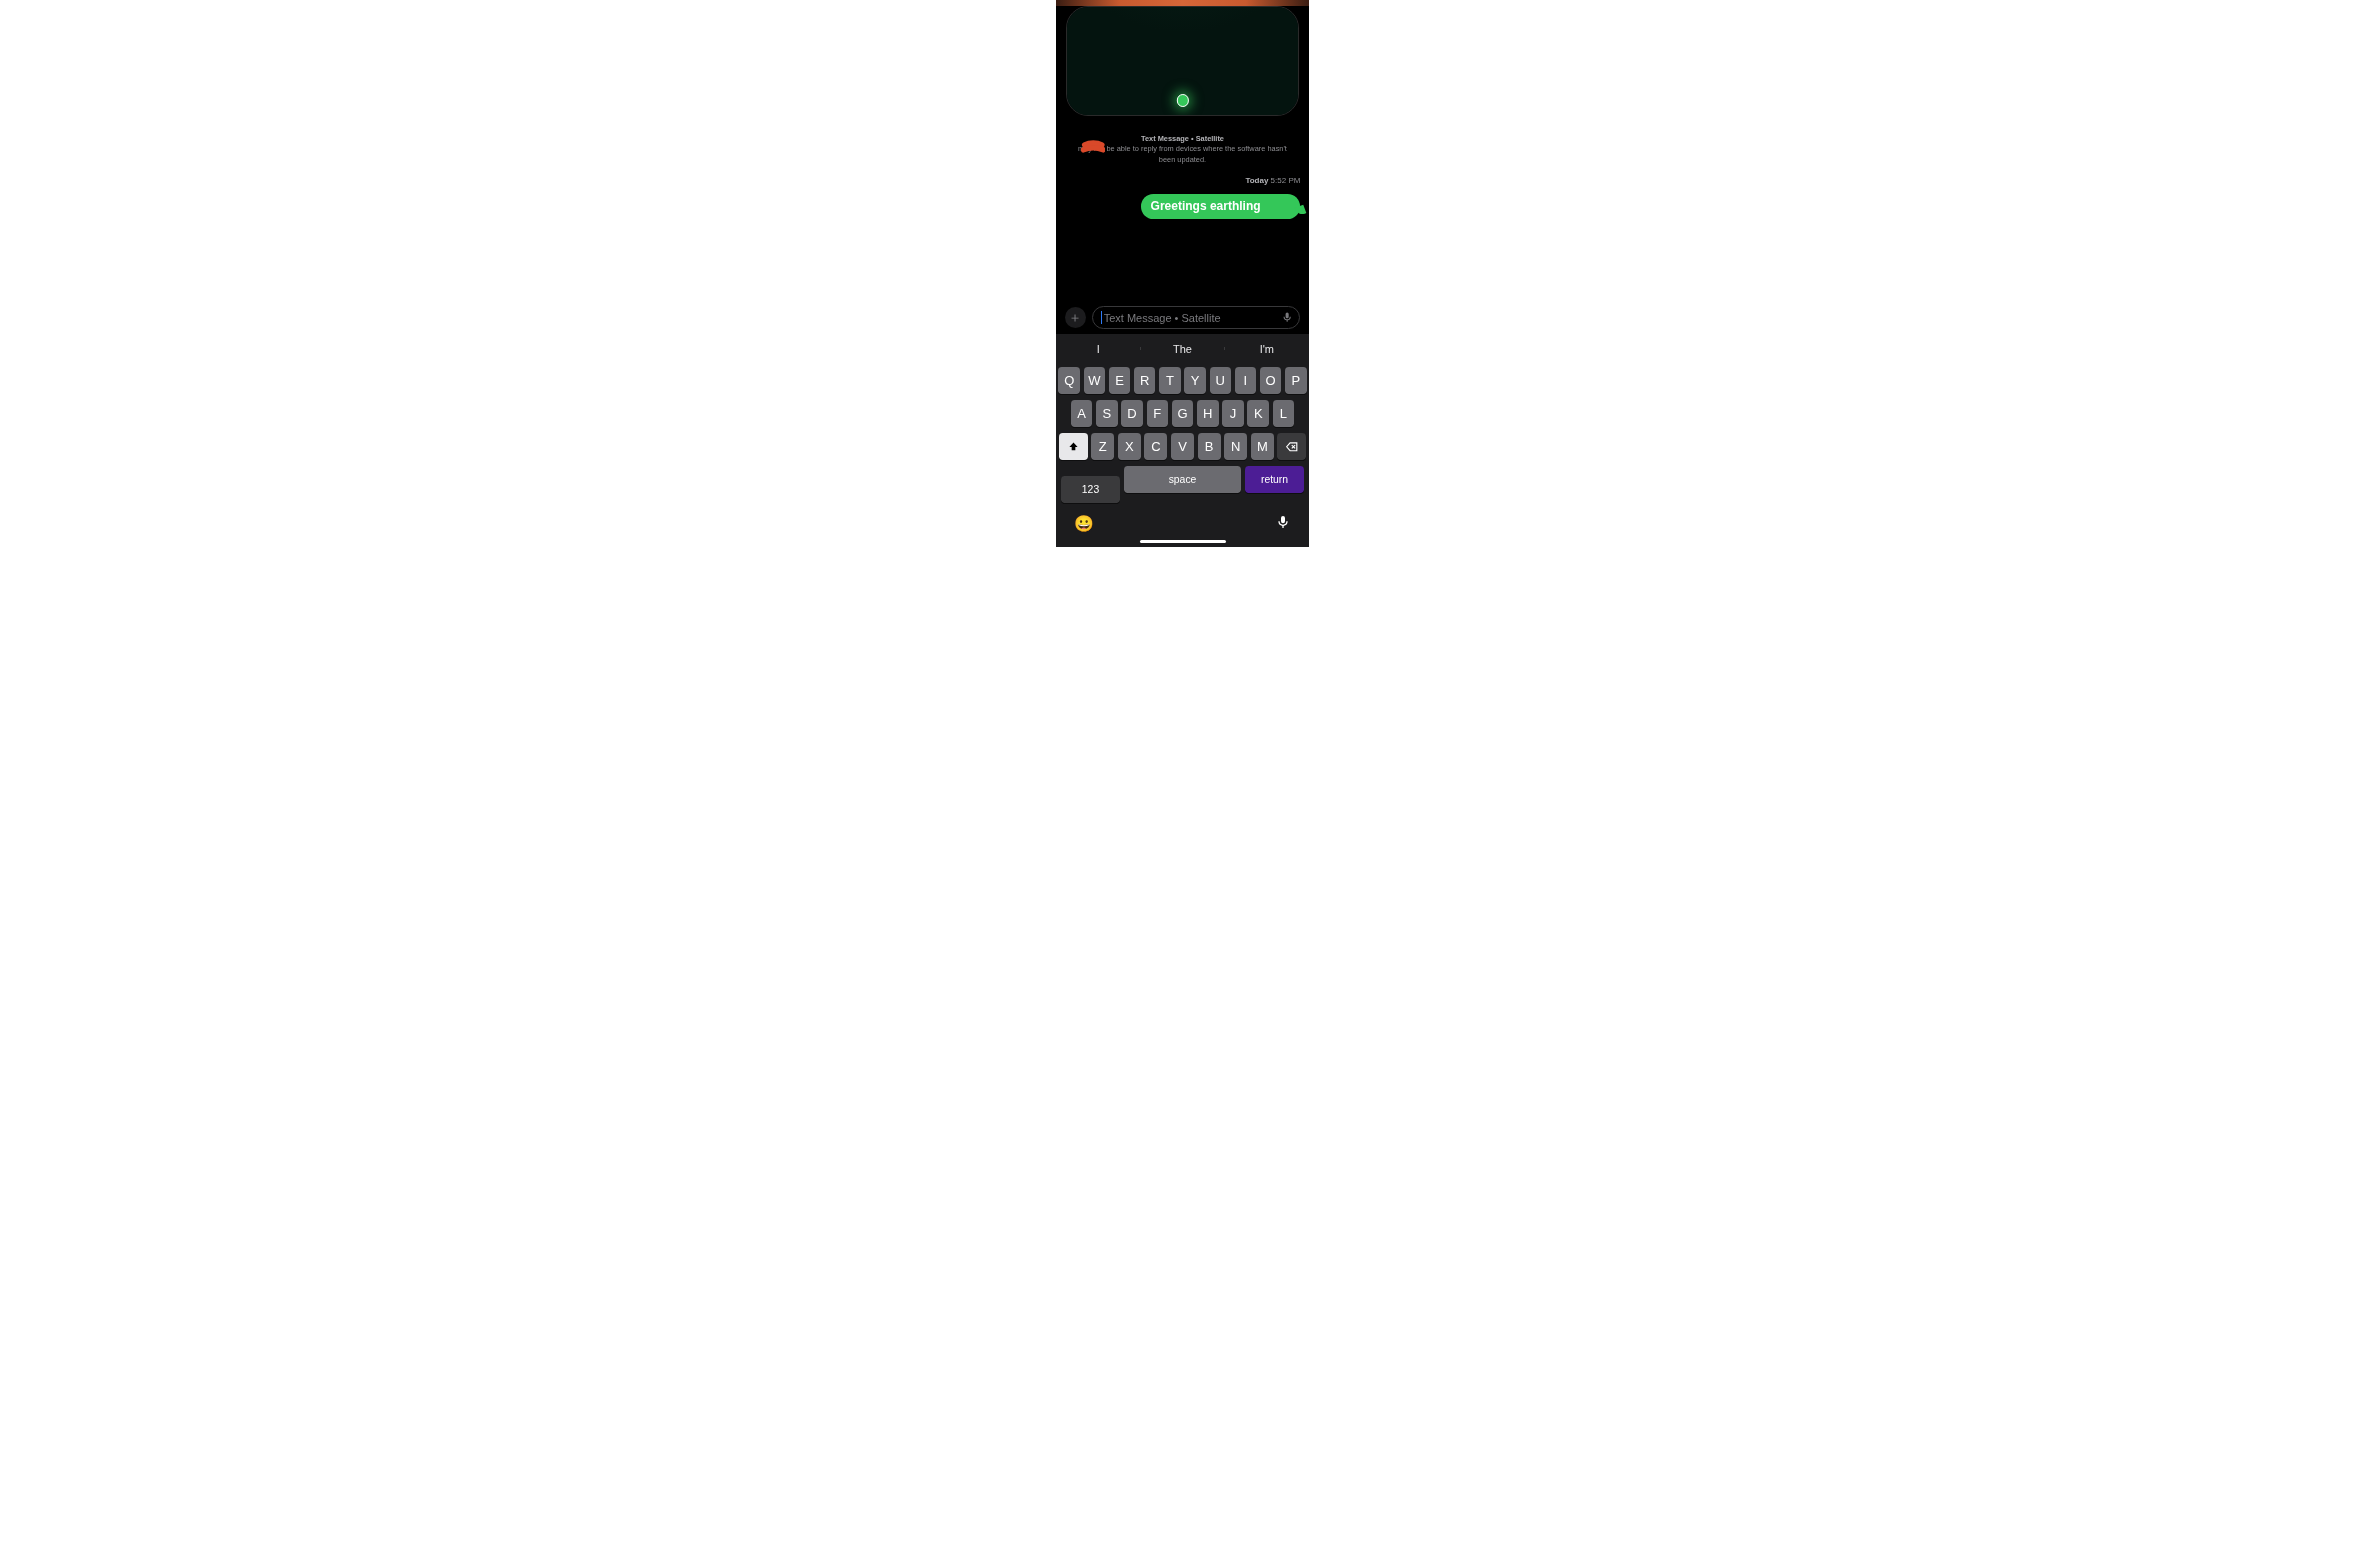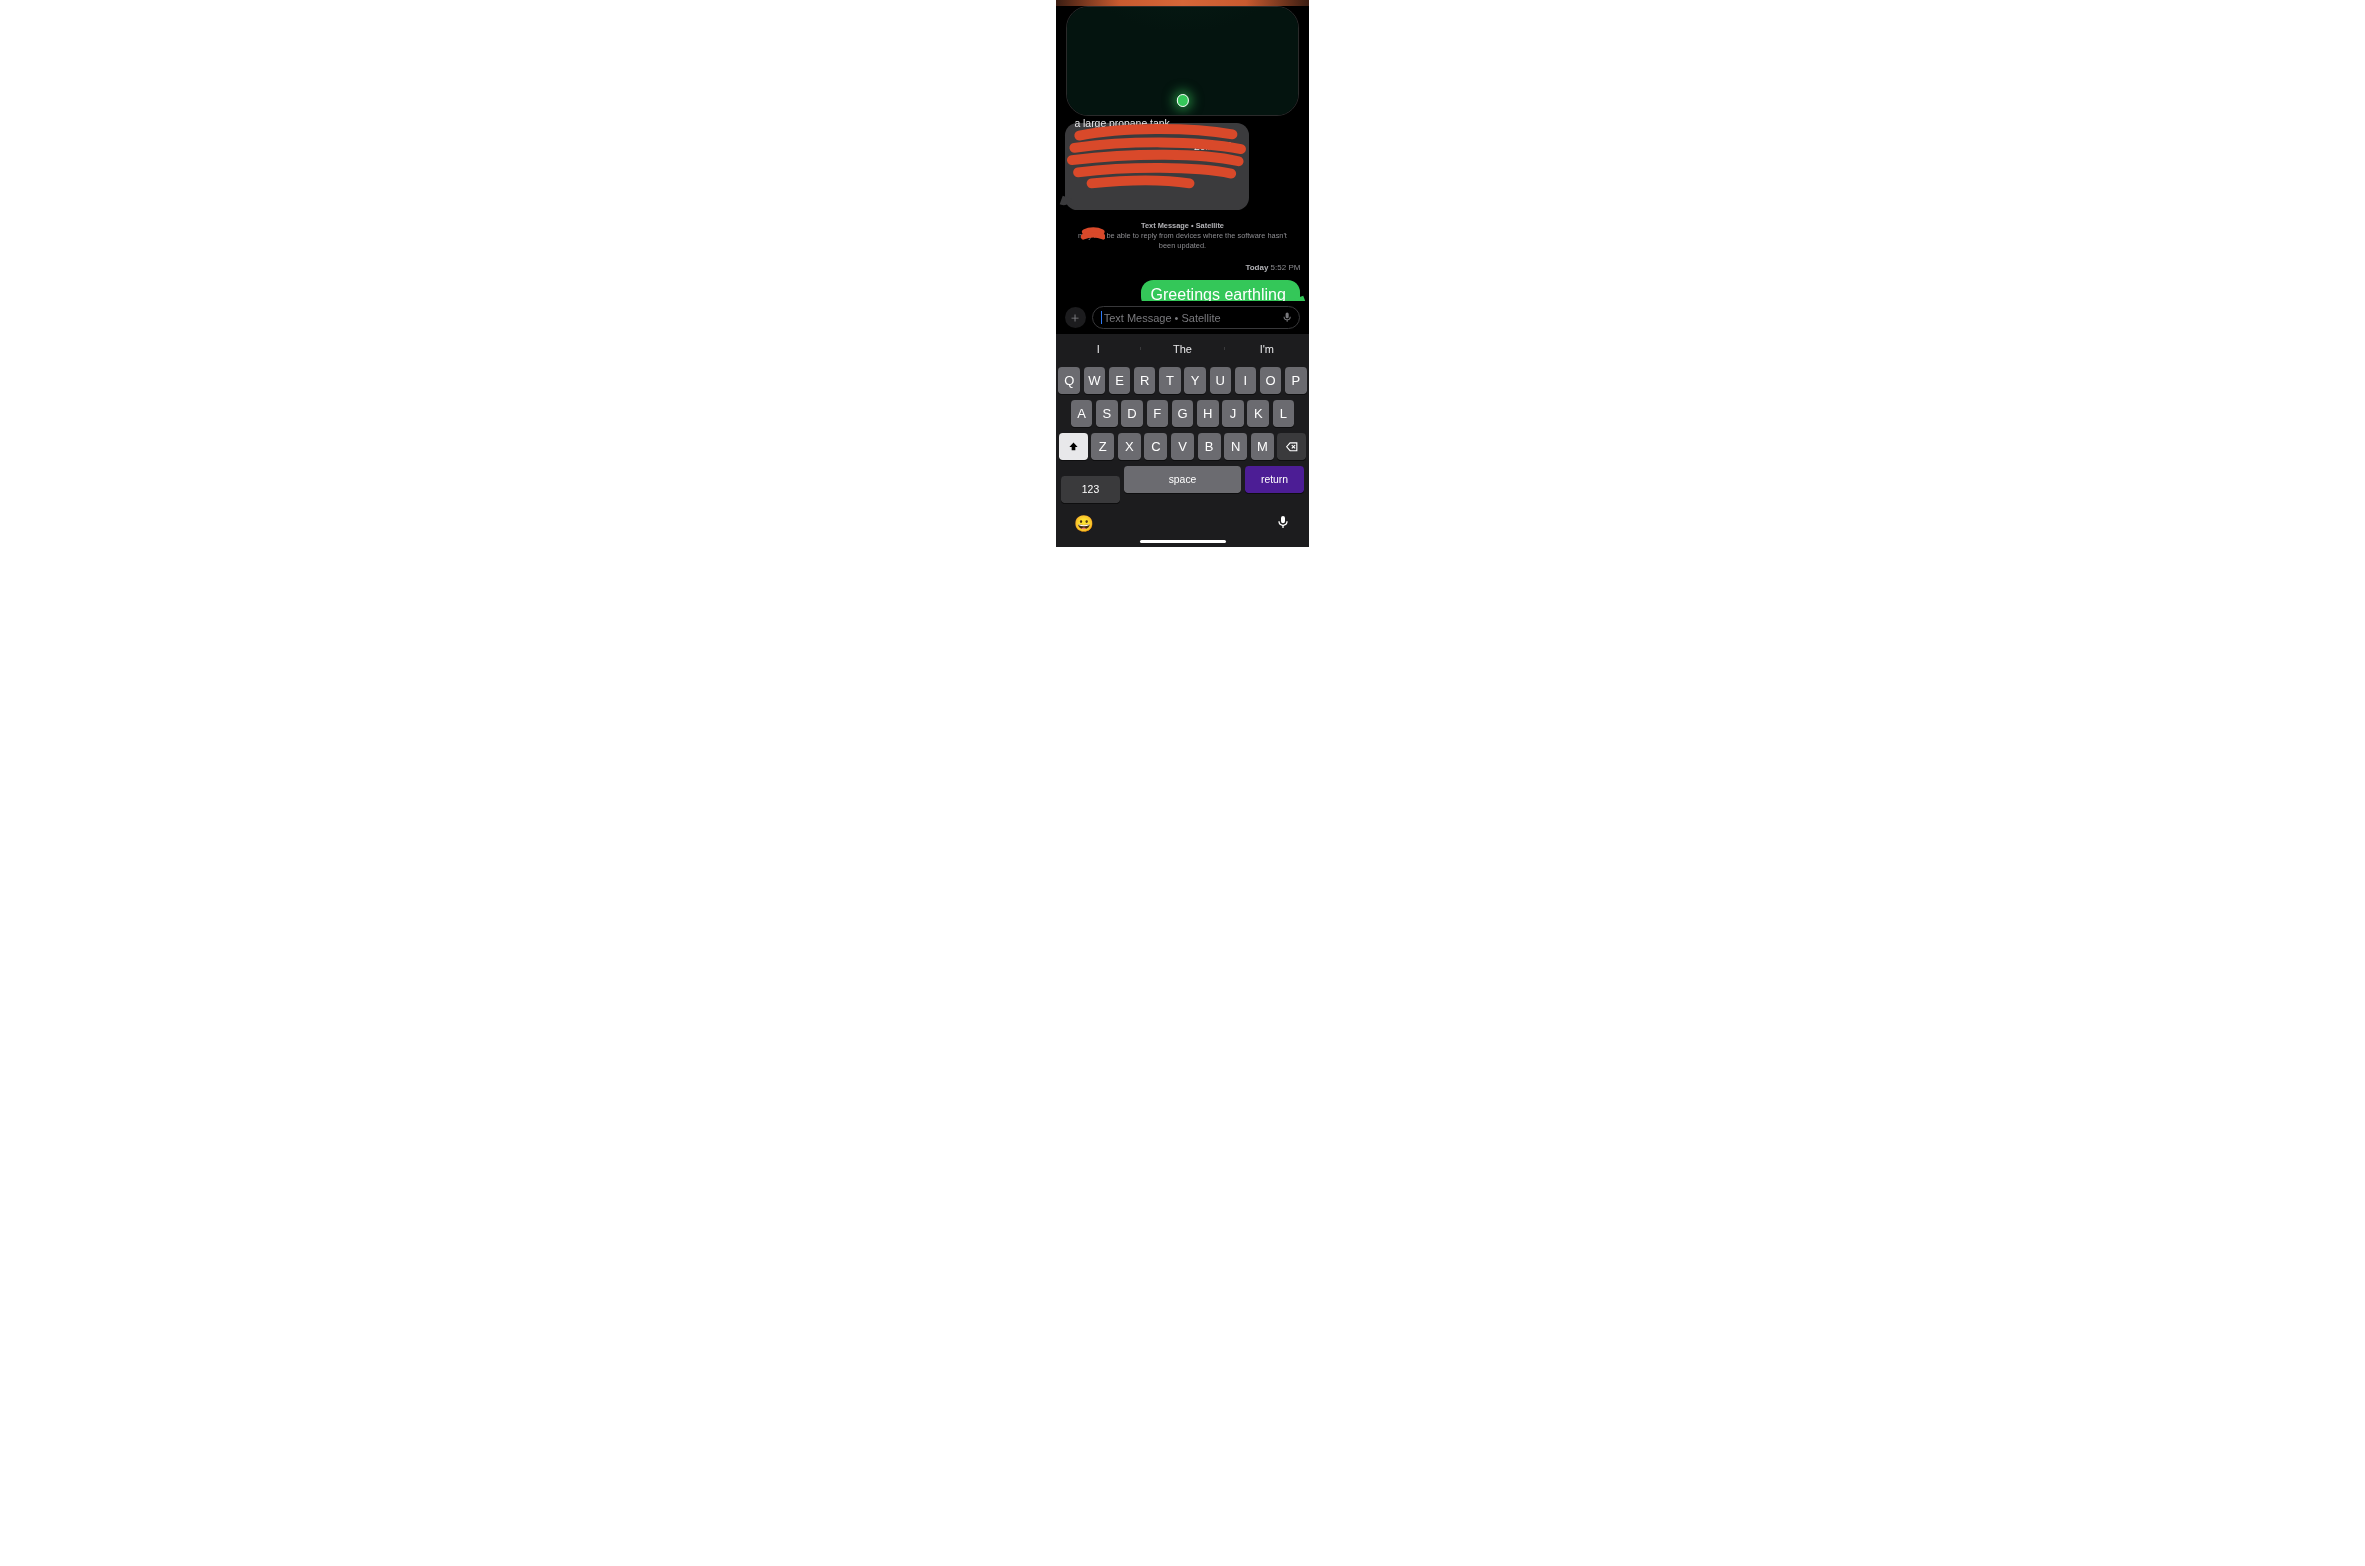--- a/index.html
+++ b/index.html
@@ -136,25 +136,26 @@
     margin-top: 11px;
     font-size: 8px;
   }
   .today .d { color:#b3b3b7; font-weight:600; }
   .today .t { color:#8d8d91; }
   .bubble-out {
     background: #34c759;
     color: #fff;
     border-radius: 12.3px;
     padding: 5.5px 9.2px;
-    font-size: 16px;
+    font-size: 12px;
     max-width: 159px;
     margin-left: auto;
     margin-top: 8.6px;
     position: relative;
+    font-weight: bold;
   }
   .bubble-out::after {
     content:"";
     position:absolute;
     right:-3.7px; bottom:3.7px;
     width:8.6px; height:8.6px;
     background:#34c759;
     border-bottom-left-radius:7.4px;
     transform:rotate(-20deg);
   }
@@ -278,35 +279,20 @@
         <div class="panel"></div>
       <div class="body"></div>
       <div class="panel"></div>
         <div class="panel"></div>
     </div>
     <div class="earth"></div>
     <div class="dot"></div>
   </div>
 
   <div class="conv">
-    <div class="bubble-in">
-      <div class="partial-text" style="margin-top:-13.5px;">a large propane tank.</div>
-      <div class="redact" style="height:67px;">
-        <div style="position:absolute;right:4.9px;top:11px;" class="partial-text">20# tank</div>
-        <svg width="190" height="86" viewBox="0 0 310 140">
-          <g stroke="#d9492a" stroke-width="16" stroke-linecap="round" fill="none">
-            <path d="M20 22 C 90 8, 200 8, 270 20"></path>
-            <path d="M12 42 C 100 30, 210 30, 284 44"></path>
-            <path d="M8 62 C 110 50, 220 50, 280 64"></path>
-            <path d="M18 82 C 100 72, 210 72, 268 84"></path>
-            <path d="M40 100 C 100 94, 160 94, 200 100"></path>
-          </g>
-        </svg>
-      </div>
-    </div>
 
     <div class="center-meta">
       <svg class="small-scribble" width="24.5" height="14.7" viewBox="0 0 40 24">
         <g stroke="#d9492a" stroke-width="9" stroke-linecap="round" fill="none">
           <path d="M6 8 C 14 4, 26 4, 34 8"></path>
           <path d="M4 16 C 14 12, 26 12, 36 16"></path>
         </g>
       </svg>
       <strong>Text Message • Satellite</strong><br>
       <span> may not be able to reply from devices where the software hasn't been updated.</span>

